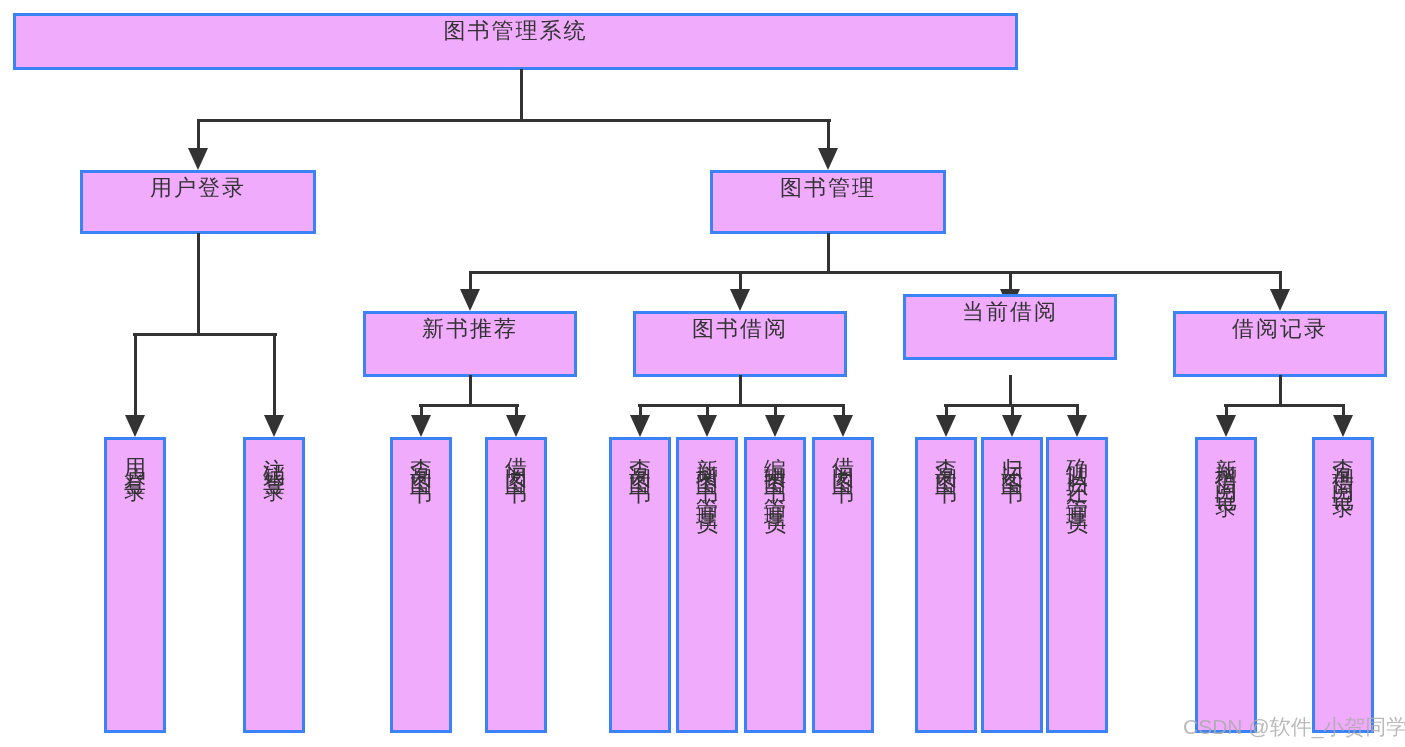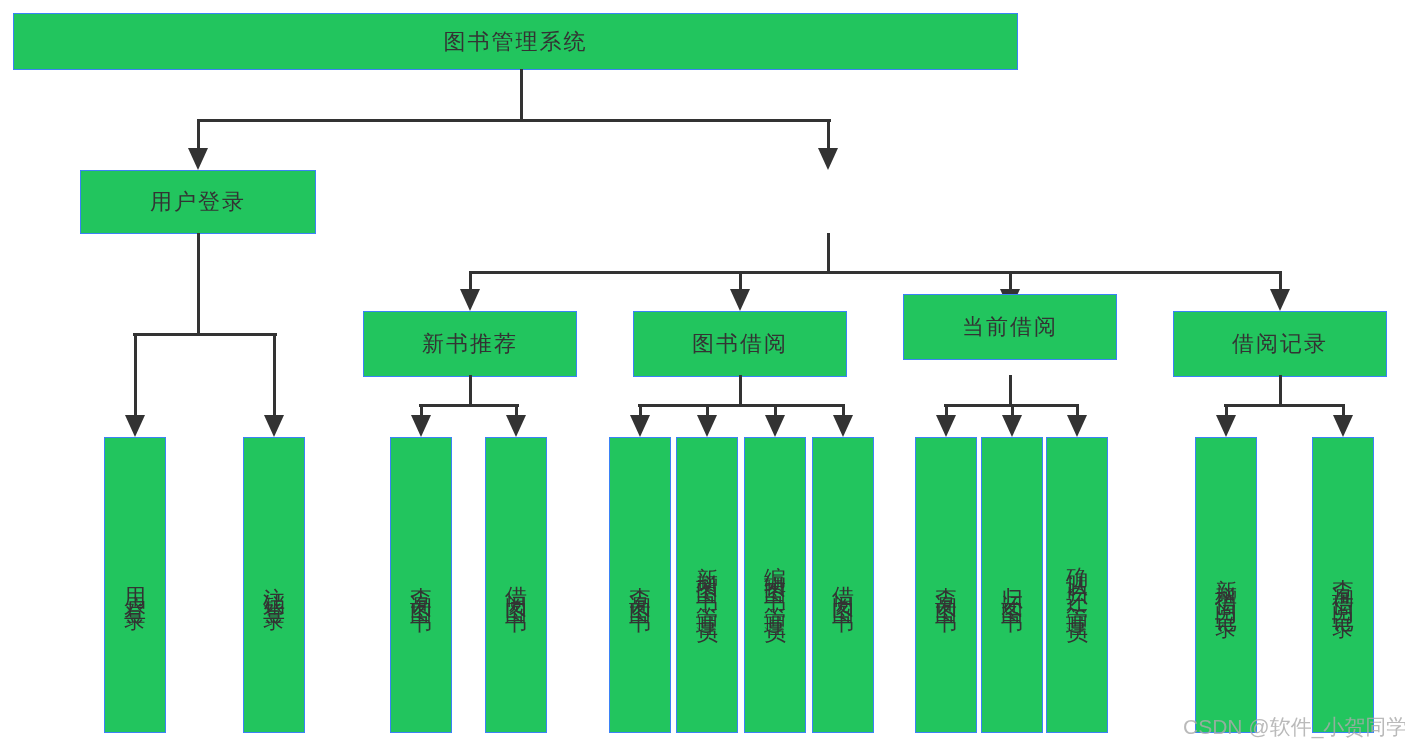--- a/index.html
+++ b/index.html
@@ -11,24 +11,23 @@
   .canvas {
     position: relative;
     width: 1405px;
     height: 747px;
     background: #ffffff;
     overflow: hidden;
   }
   .node {
     position: absolute;
     box-sizing: border-box;
-    border: 1px solid #3b82f6;
-    background: #22c55e;
+    border: 3px solid #3b82f6;
+    background: #f0abfc;
     display: flex;
-    align-items: center;
     justify-content: center;
     color: #333333;
   }
   .node .lbl {
     font-size: 22px;
     letter-spacing: 2px;
     color: #333333;
     white-space: nowrap;
   }
   .node.v .lbl {
@@ -72,20 +71,23 @@
 
   <div class="line" style="left:520px;top:69px;width:3px;height:53px"></div>
   <div class="line" style="left:197px;top:119px;width:634px;height:3px"></div>
   <div class="line" style="left:197px;top:119px;width:3px;height:36px"></div>
   <div class="arrowhead" style="left:188px;top:148px"></div>
   <div class="line" style="left:827px;top:119px;width:3px;height:36px"></div>
   <div class="arrowhead" style="left:818px;top:148px"></div>
 
   <div class="node h" style="left:80px;top:170px;width:236px;height:64px">
     <span class="lbl">用户登录</span>
+  </div>
+  <div class="node h" style="left:710px;top:170px;width:236px;height:64px">
+    <span class="lbl">图书管理</span>
   </div>
 
   <div class="line" style="left:197px;top:233px;width:3px;height:103px"></div>
   <div class="line" style="left:133px;top:333px;width:144px;height:3px"></div>
   <div class="line" style="left:134px;top:333px;width:3px;height:92px"></div>
   <div class="arrowhead" style="left:125px;top:415px"></div>
   <div class="line" style="left:273px;top:333px;width:3px;height:92px"></div>
   <div class="arrowhead" style="left:264px;top:415px"></div>
 
   <div class="line" style="left:827px;top:233px;width:3px;height:41px"></div>

